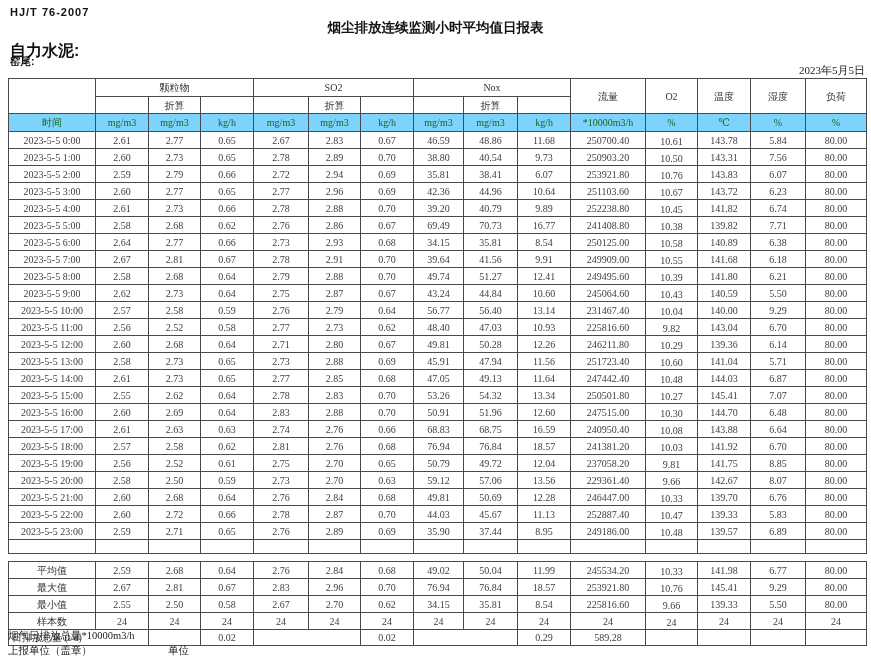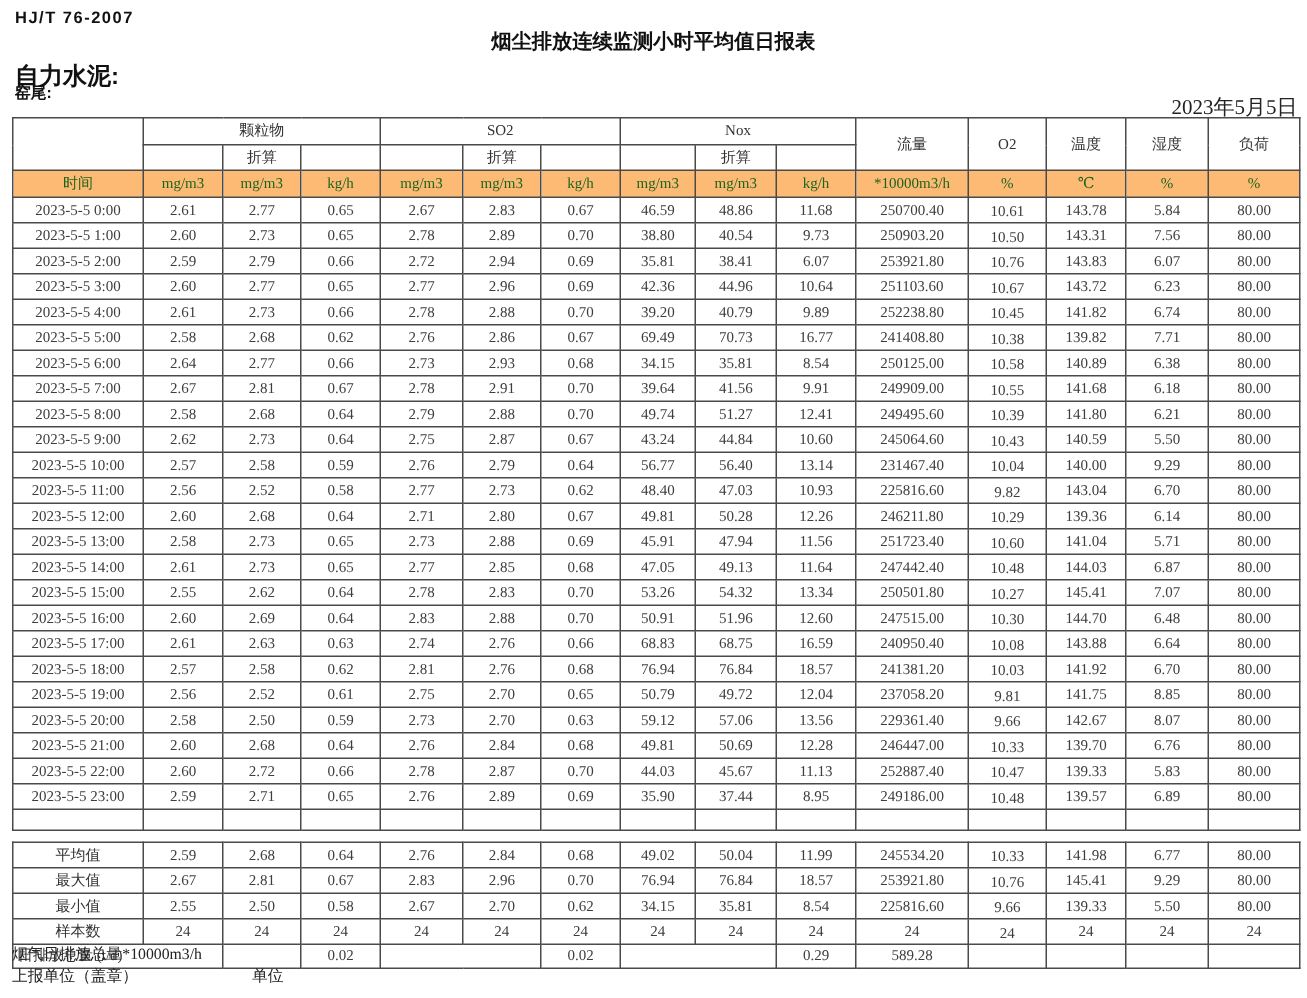--- a/index.html
+++ b/index.html
@@ -9,29 +9,29 @@
     -webkit-font-smoothing:antialiased;
   }
   .hdr-standard{position:absolute;left:10px;top:6px;font-family:"Liberation Sans",sans-serif;
     font-weight:bold;font-size:11px;color:#111;letter-spacing:1px;}
   .hdr-title{position:absolute;left:0;top:19px;width:100%;text-align:center;
     font-family:"Liberation Sans",sans-serif;font-weight:bold;font-size:13.5px;color:#111;}
   .hdr-company{position:absolute;left:10px;top:41px;font-family:"Liberation Sans",sans-serif;
     font-weight:bold;font-size:16px;color:#111;}
   .hdr-location{position:absolute;left:10px;top:55px;font-family:"Liberation Sans",sans-serif;
     font-weight:bold;font-size:10.5px;color:#111;}
-  .hdr-date{position:absolute;right:6px;top:63px;font-size:14px;color:#222;}
+  .hdr-date{position:absolute;right:6px;top:63px;font-size:11px;color:#222;}
 
   .tblwrap{position:absolute;left:8px;top:78px;width:858px;}
   table{border-collapse:collapse;table-layout:fixed;width:858px;}
   td{border:1px solid #4a4a4a;font-size:10px;text-align:center;padding:0;
      height:15px;line-height:13px;overflow:hidden;white-space:nowrap;color:#3d3d3d;}
   tr.h1 td{height:17px;color:#333;}
   tr.h2 td{height:16px;color:#333;margin-top:28px;}
-  tr.green td{background:#fdba74;color:#1c641c;height:17px;}
+  tr.green td{background:#7dd3fc;color:#1c641c;height:17px;}
   td.o2{vertical-align:bottom;padding-bottom:1px;line-height:10px;}
   td.lbl{color:#333;}
   td.leftlab{text-align:left;padding-left:3px;color:#333;}
   .gap{height:7px;}
   tr.spacer td{height:13px;}
 
   .foot-flue{position:absolute;left:8px;top:629px;font-size:10.5px;color:#222;}
   .foot-report{position:absolute;left:8px;top:644px;font-size:10.5px;color:#222;}
   .foot-unit{position:absolute;left:168px;top:644px;font-size:10.5px;color:#222;}
 </style>

